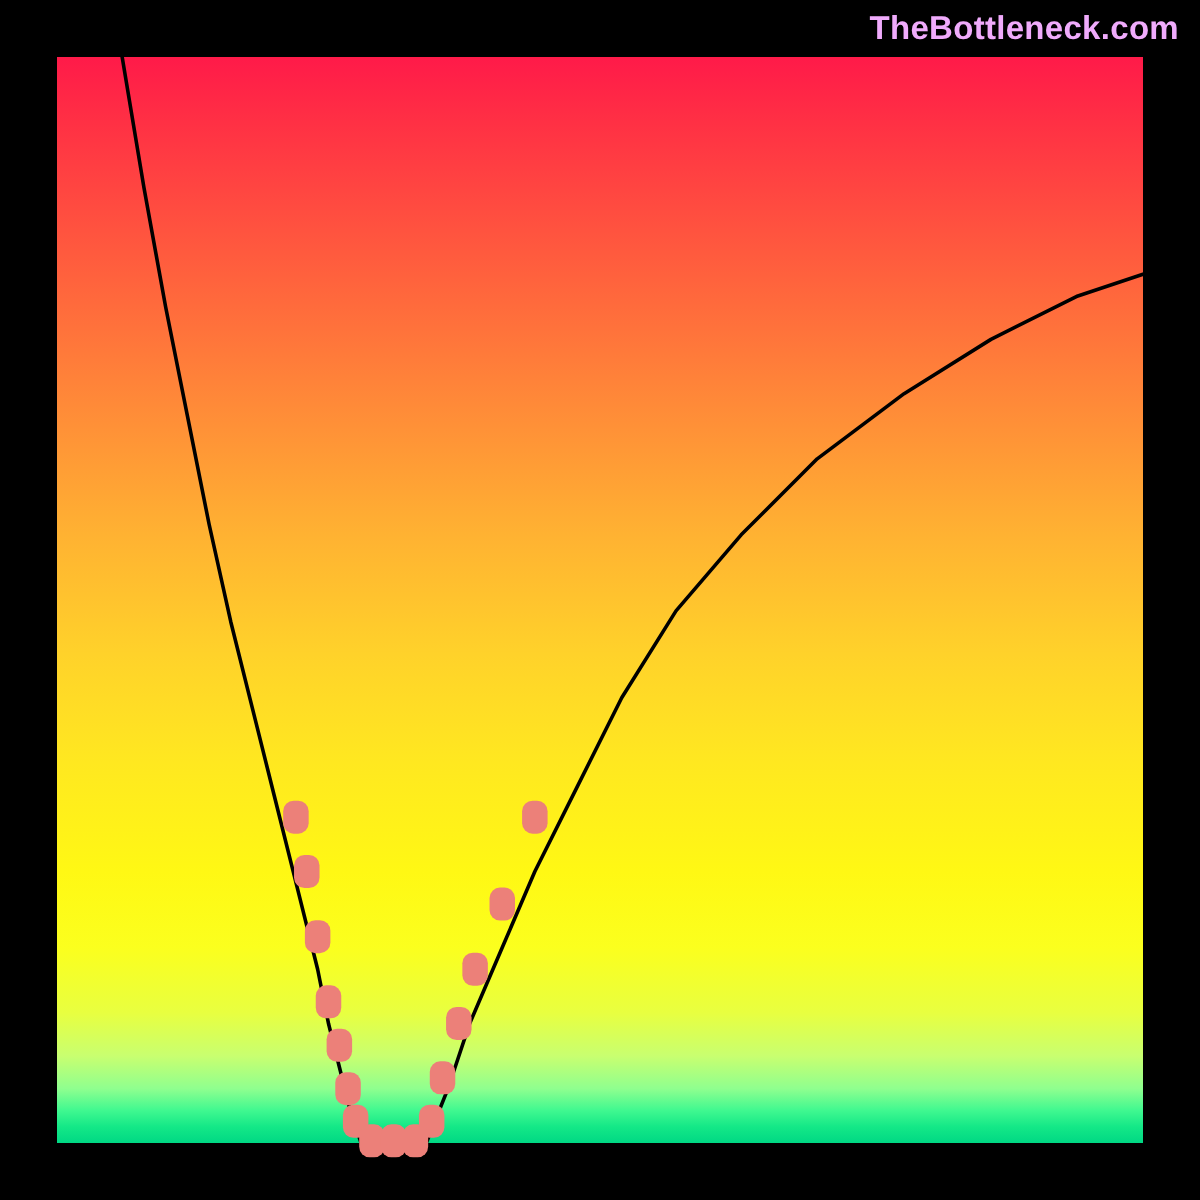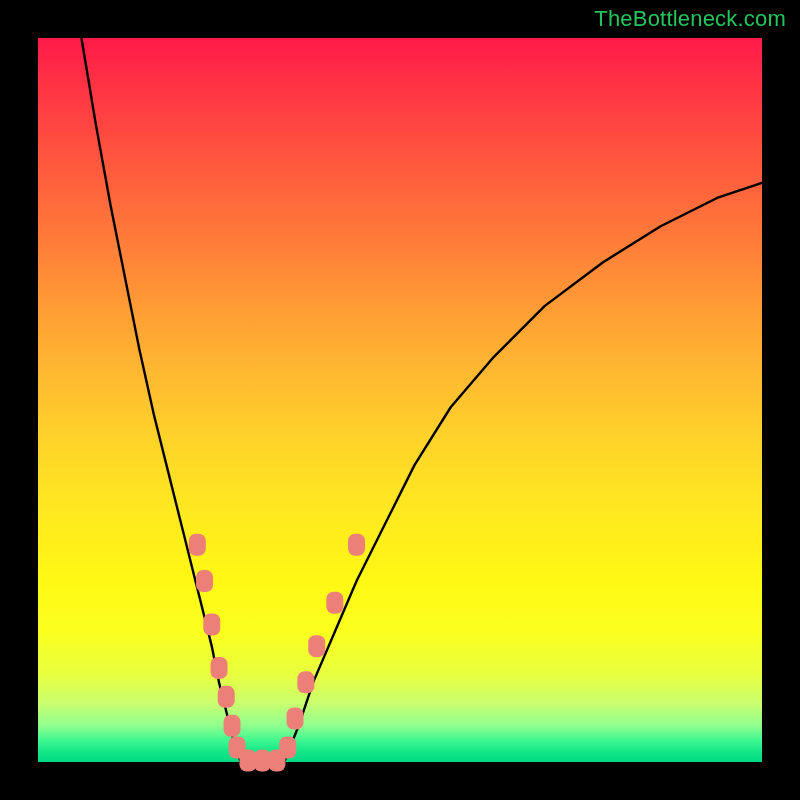--- a/index.html
+++ b/index.html
@@ -40,22 +40,22 @@
       #40f890 97%,
       #14e887 98.5%,
       #00d884 100%);
   }
   .watermark {
     position: absolute;
     top: 6px;
     right: 14px;
     font-family: Arial, Helvetica, sans-serif;
     font-size: 22px;
-    color: #22c55e;
-    font-weight: 400;
+    color: #f0abfc;
+    font-weight: 700;
     letter-spacing: 0.2px;
     user-select: none;
   }
   svg.overlay {
     position: absolute;
     left: 38px;
     top: 38px;
     width: 724px;
     height: 724px;
     overflow: visible;

